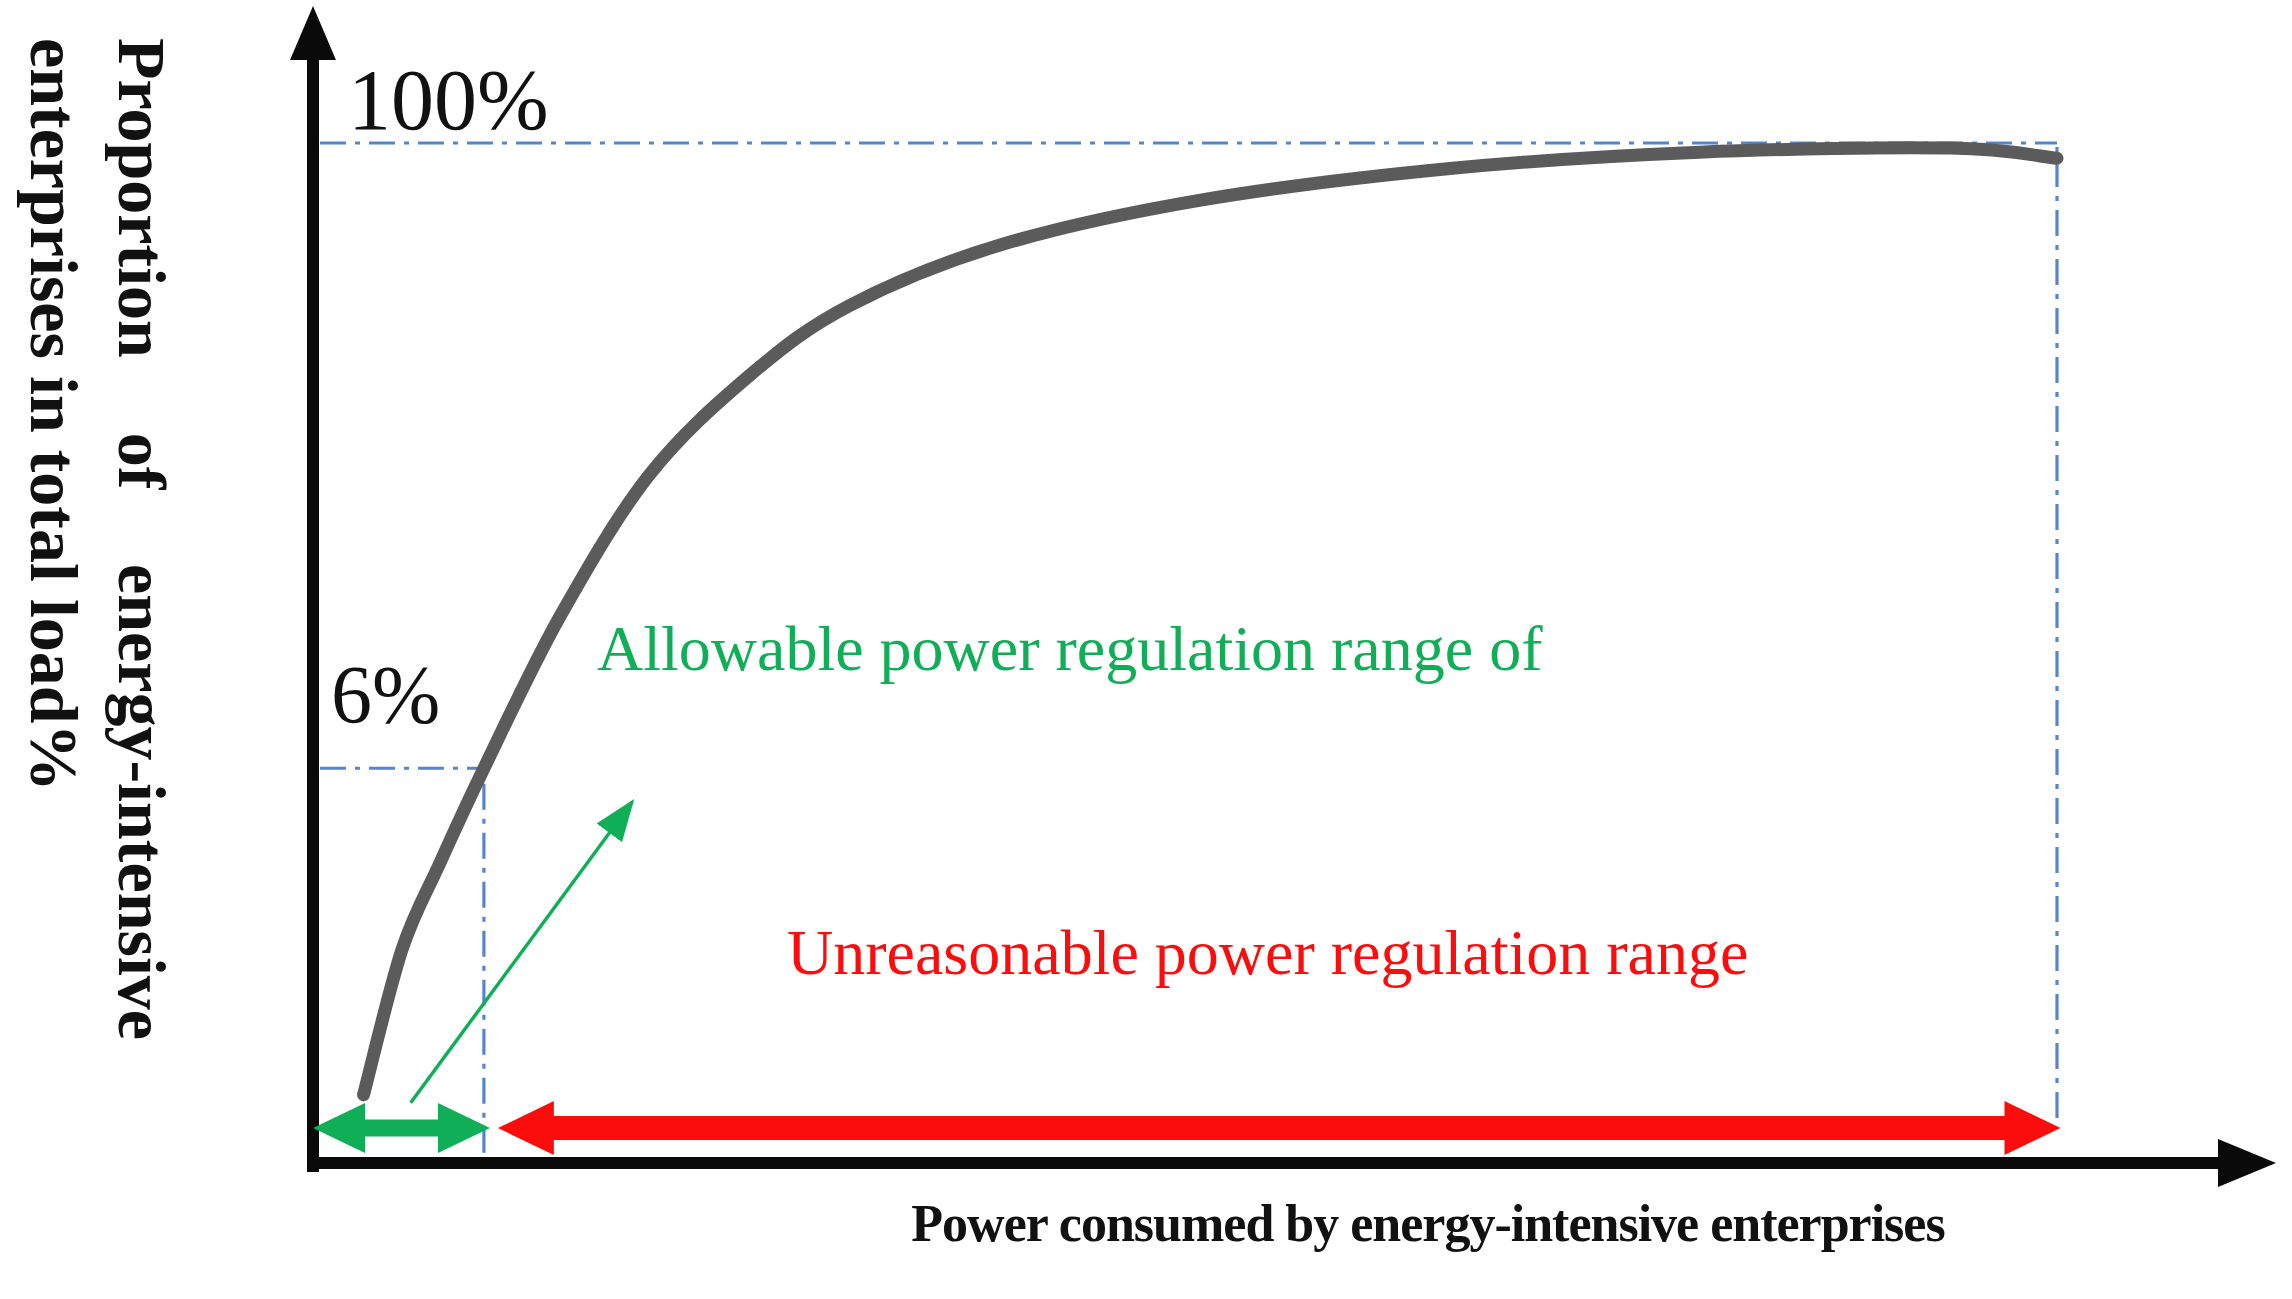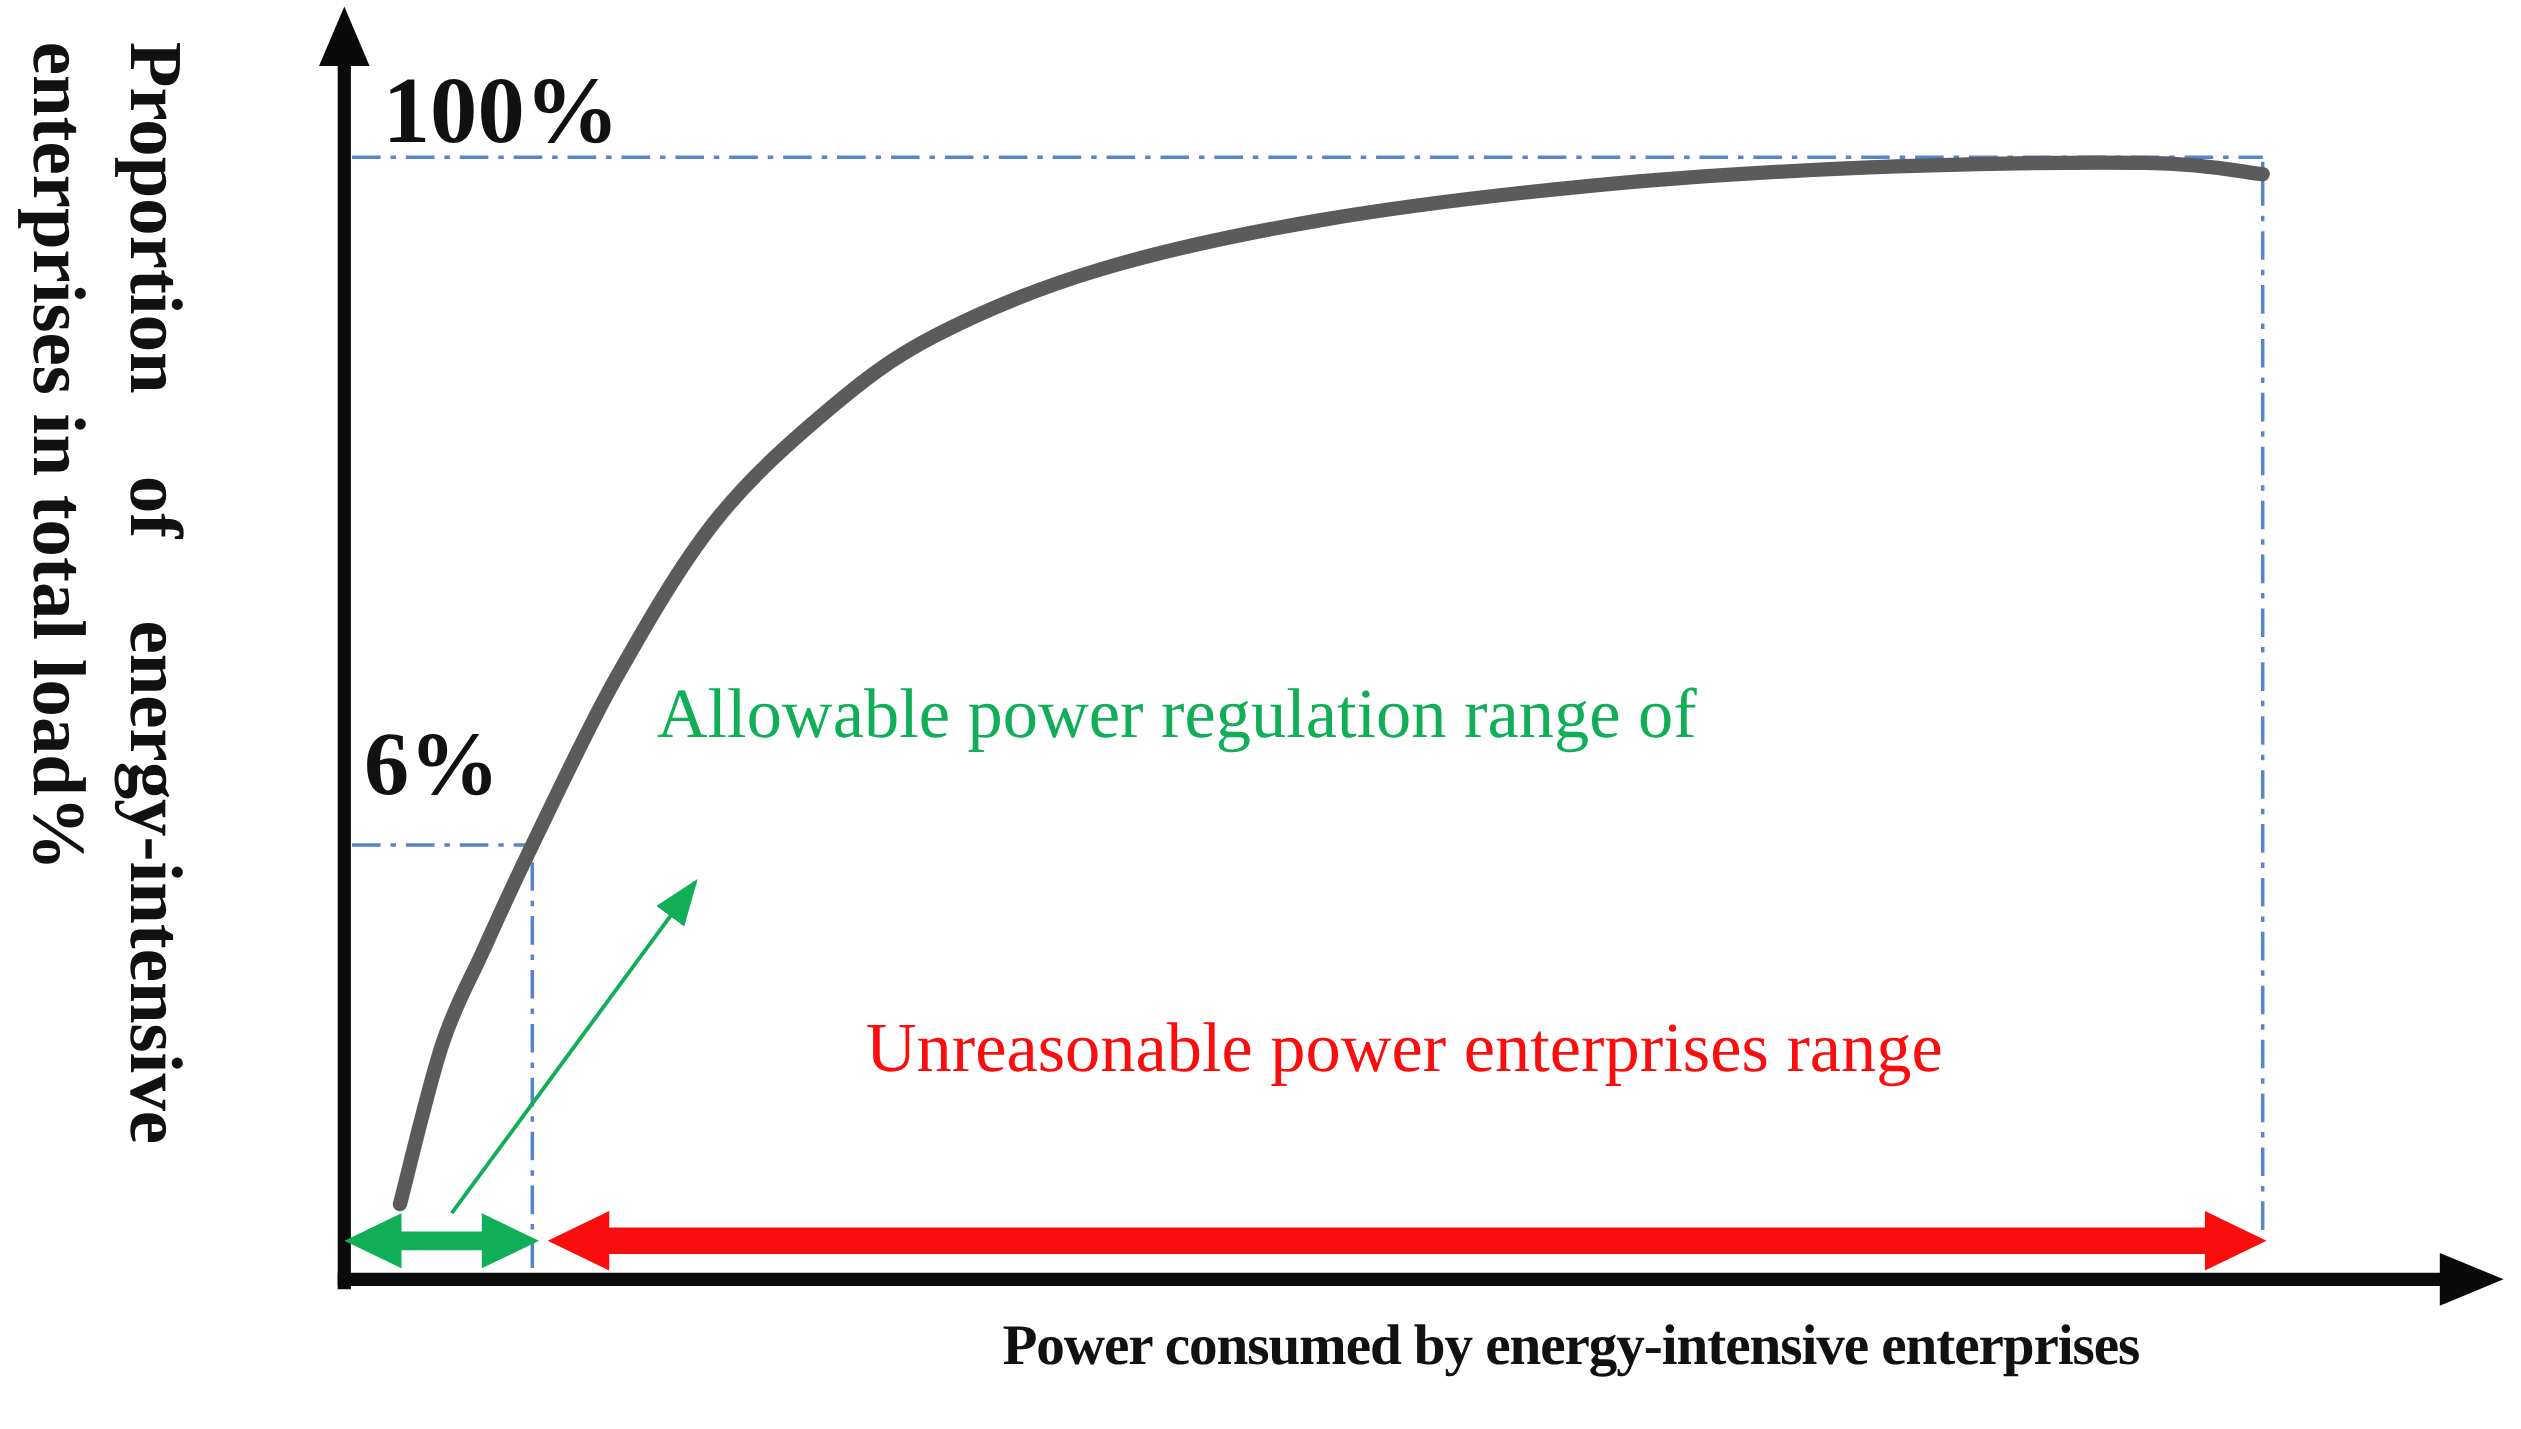--- a/index.html
+++ b/index.html
@@ -16,21 +16,21 @@
     left: 0; top: 0;
     width: 2292px;
     height: 1299px;
   }
   .lbl {
     position: absolute;
     color: #111111;
     white-space: nowrap;
   }
   .tick {
-    font-weight: bold;
+    font-weight: normal;
     text-align: right;
   }
   #tick100 { left: 348px; top: 50px;  font-size: 86px; }
   #tick6   { left: 331px; top: 648px; font-size: 82px; }
   #ylabel {
     position: absolute;
     left: -462px;
     top: 510px;
     width: 1120px;
     height: 176px;
@@ -106,16 +106,16 @@
     <div class="yline2">enterprises in total load%</div>
   </div>
 
   <div id="xlabel" class="lbl">Power consumed by energy-intensive enterprises</div>
 
   <div id="allowable-label" class="annotation" style="color: rgb(15, 174, 87);">
     <div>Allowable power regulation range of</div>
   </div>
 
   <div id="unreasonable-label" class="annotation" style="color: rgb(251, 13, 13);">
-    <div>Unreasonable power enterprises range</div>
+    <div>Unreasonable power regulation range</div>
   </div>
 
 </div>
 
 </body></html>

